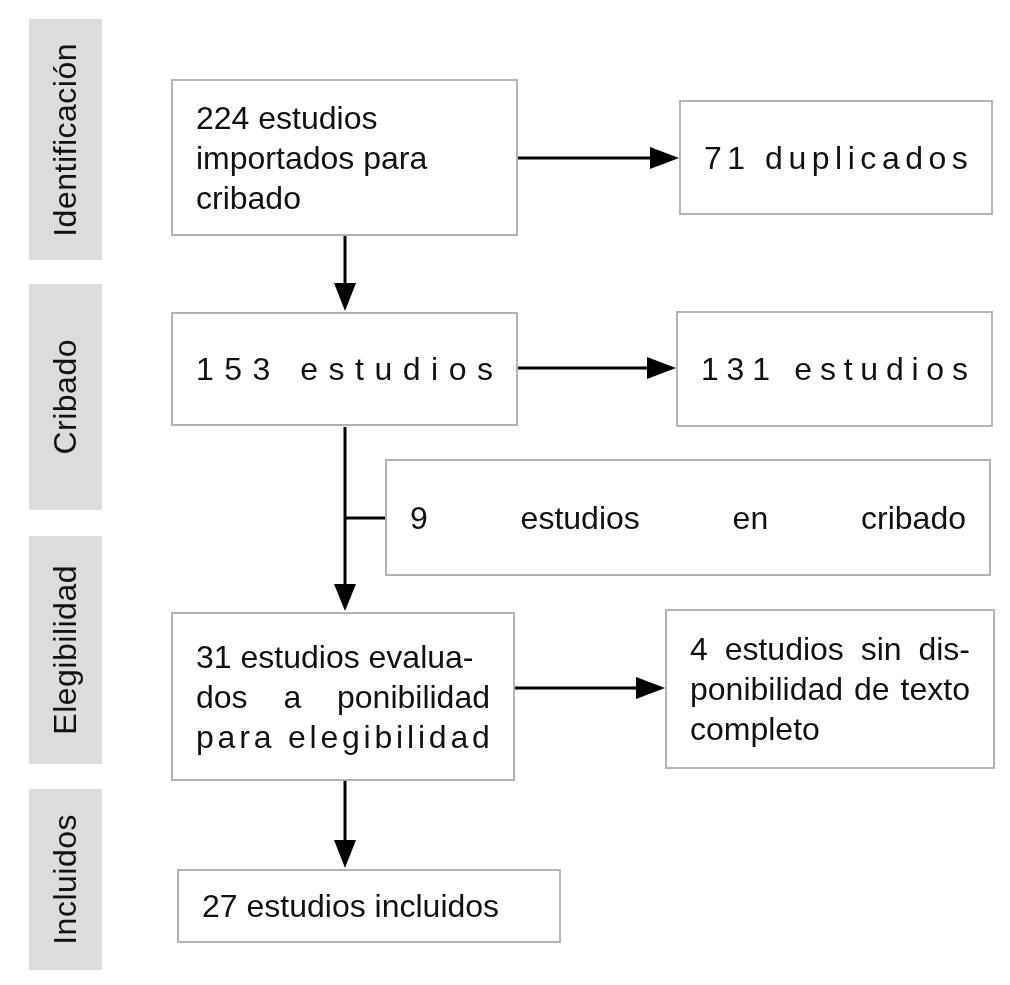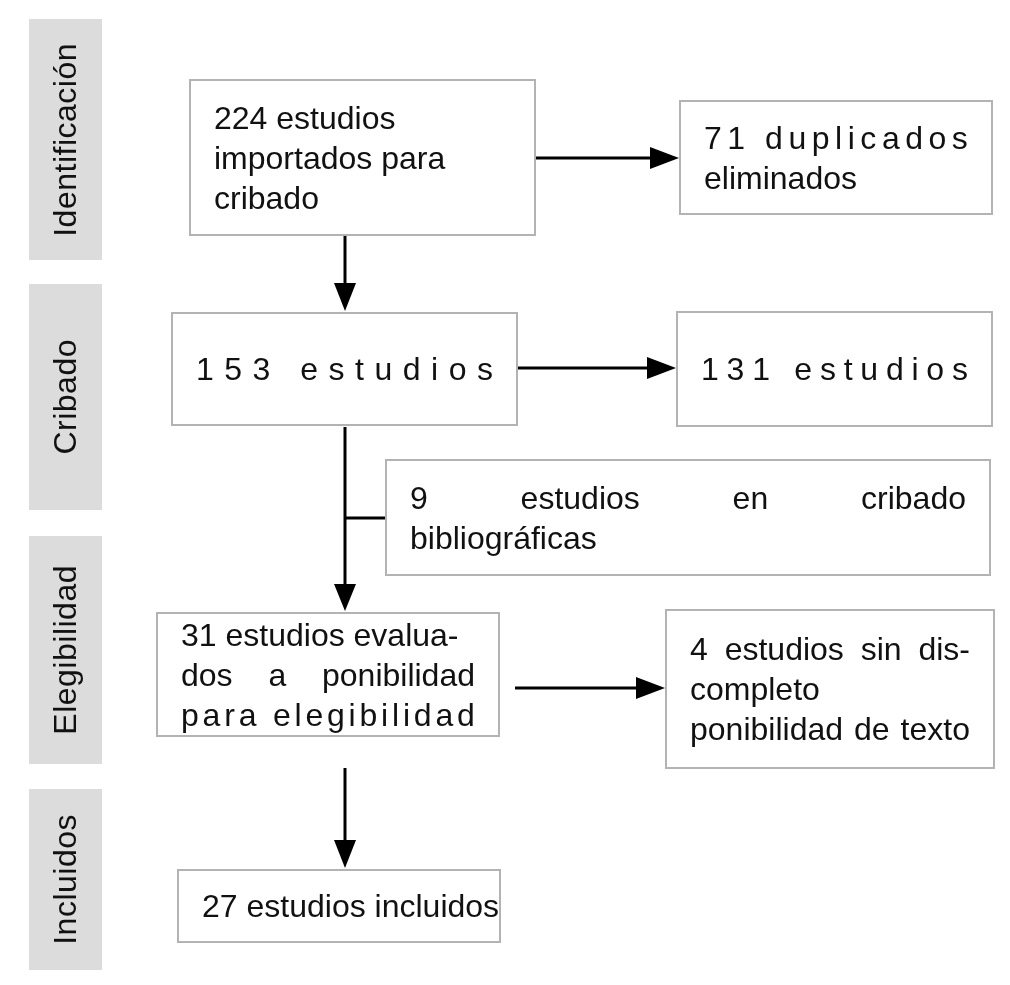--- a/index.html
+++ b/index.html
@@ -96,53 +96,51 @@
     <g>
       <line x1="515" y1="688" x2="638" y2="688"></line>
       <polygon points="665,688 636,677 636,699"></polygon>
     </g>
     <g>
       <line x1="345" y1="768" x2="345" y2="843"></line>
       <polygon points="345,868 334,840 356,840"></polygon>
     </g>
   </svg>
 
-  <div class="flow-box" style="left:189px;top:79px;width:347px;height:157px">
+  <div class="flow-box" style="left:171px;top:79px;width:347px;height:157px">
       <div class="line">224 estudios</div>
       <div class="line">importados para</div>
       <div class="line">cribado</div>
     </div>
 
   <div class="flow-box" style="left:679px;top:100px;width:314px;height:115px">
       <div class="line j-char"><span>7</span><span>1</span><span>&nbsp;</span><span>d</span><span>u</span><span>p</span><span>l</span><span>i</span><span>c</span><span>a</span><span>d</span><span>o</span><span>s</span></div>
-      <div class="line">eliminados</div>
     </div>
 
   <div class="flow-box" style="left:171px;top:312px;width:347px;height:114px">
       <div class="line j-char"><span>1</span><span>5</span><span>3</span><span>&nbsp;</span><span>e</span><span>s</span><span>t</span><span>u</span><span>d</span><span>i</span><span>o</span><span>s</span></div>
     </div>
 
   <div class="flow-box" style="left:676px;top:311px;width:317px;height:116px">
       <div class="line j-char"><span>1</span><span>3</span><span>1</span><span>&nbsp;</span><span>e</span><span>s</span><span>t</span><span>u</span><span>d</span><span>i</span><span>o</span><span>s</span></div>
     </div>
 
   <div class="flow-box" style="left:385px;top:459px;width:606px;height:117px">
       <div class="line j-word"><span>9</span><span>estudios</span><span>en</span><span>cribado</span></div>
-      <div class="line">bibliográficas</div>
     </div>
 
-  <div class="flow-box" style="left:156px;top:612px;width:344px;height:125px">
+  <div class="flow-box" style="left:171px;top:612px;width:344px;height:169px">
       <div class="line">31 estudios evalua-</div>
       <div class="line j-word"><span>dos</span><span>a</span><span>ponibilidad</span></div>
       <div class="line j-char"><span>p</span><span>a</span><span>r</span><span>a</span><span>&nbsp;</span><span>e</span><span>l</span><span>e</span><span>g</span><span>i</span><span>b</span><span>i</span><span>l</span><span>i</span><span>d</span><span>a</span><span>d</span></div>
     </div>
 
   <div class="flow-box" style="left:665px;top:609px;width:330px;height:160px">
       <div class="line j-word"><span>4</span><span>estudios</span><span>sin</span><span>dis-</span></div>
+      <div class="line j-word"><span>ponibilidad</span><span>de</span><span>texto</span></div>
       <div class="line">completo</div>
-      <div class="line j-word"><span>ponibilidad</span><span>de</span><span>texto</span></div>
     </div>
 
-  <div class="flow-box" style="left:177px;top:869px;width:324px;height:74px">
+  <div class="flow-box" style="left:177px;top:869px;width:384px;height:74px">
       <div class="line">27 estudios incluidos</div>
     </div>
 
 </div>
 
 </body></html>

